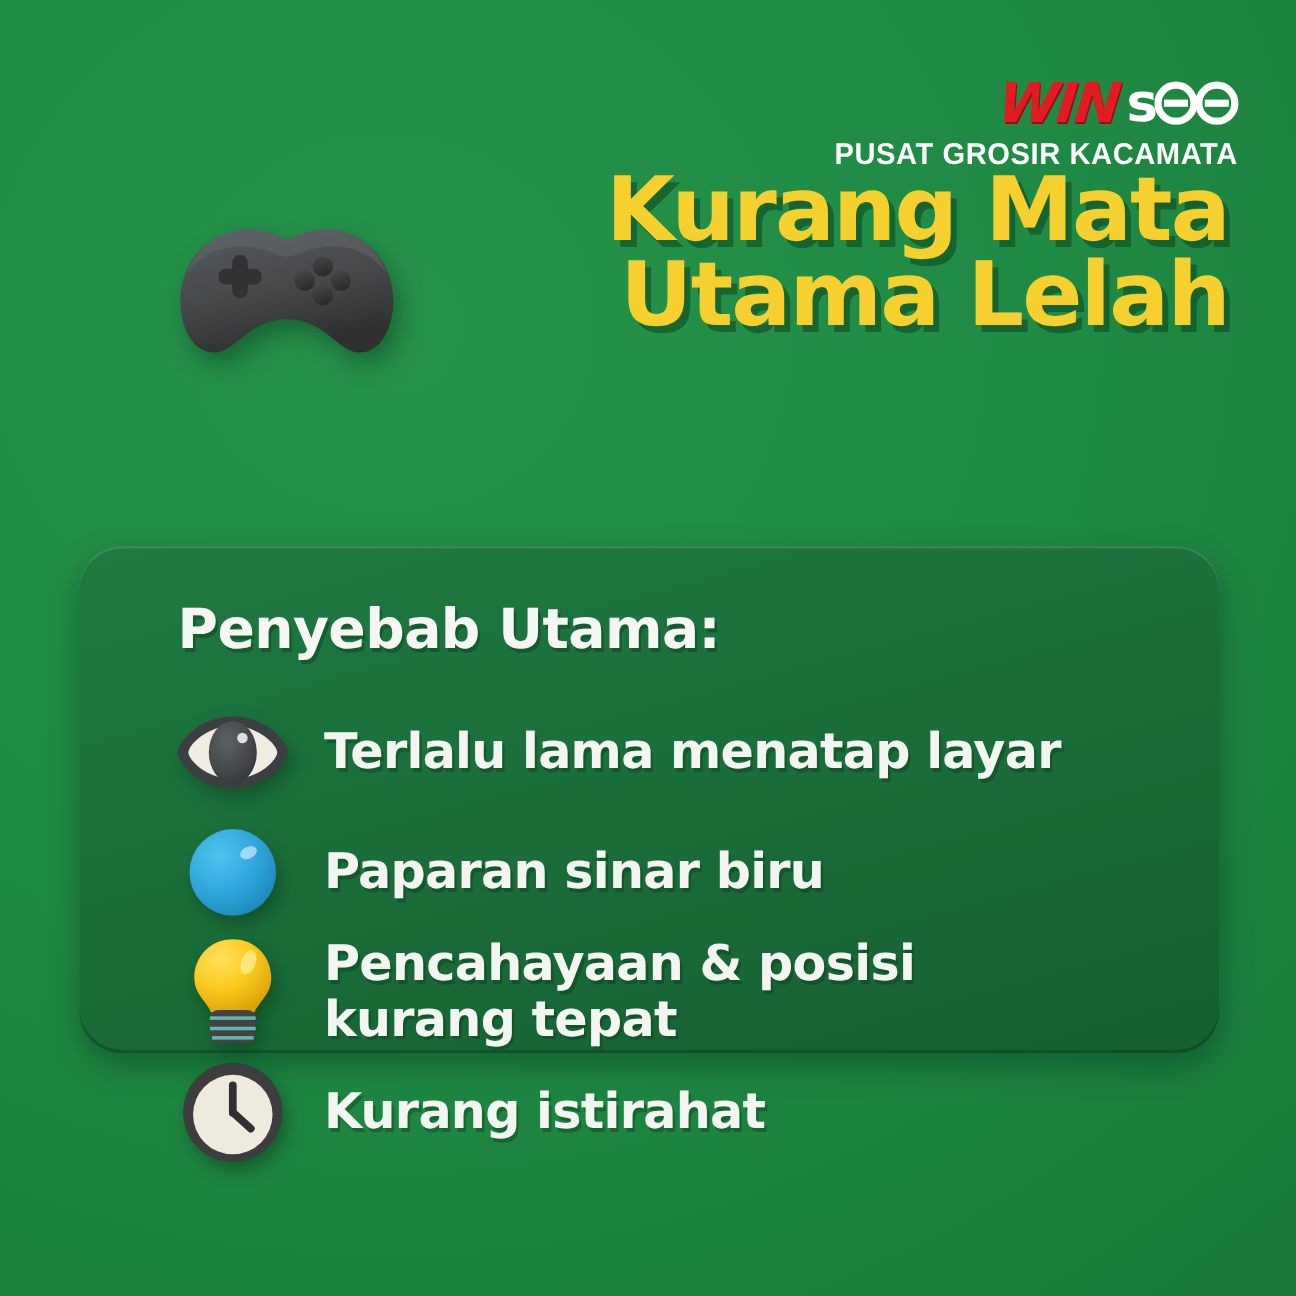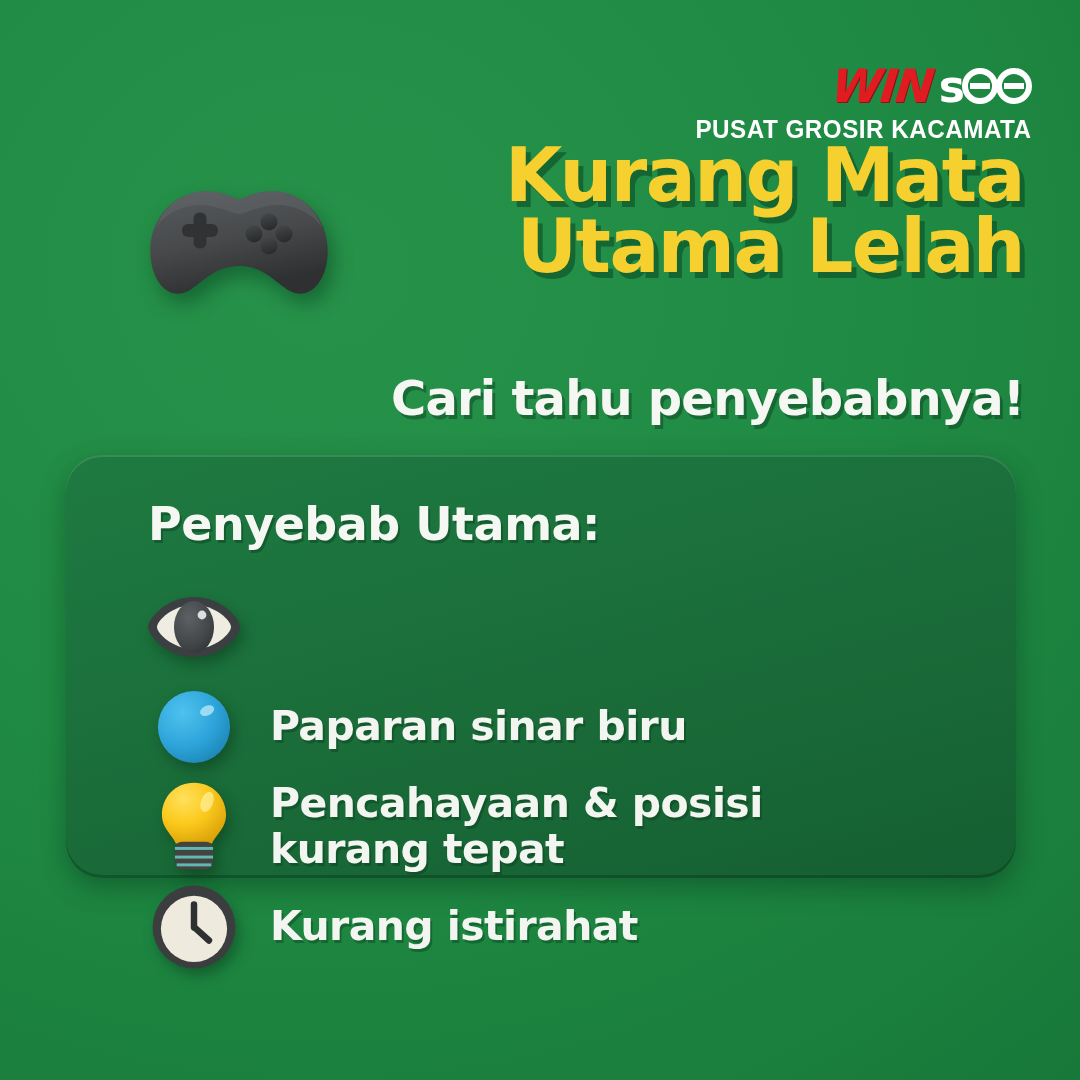--- a/index.html
+++ b/index.html
@@ -228,21 +228,20 @@
     <circle cx="129" cy="44" r="8.5" fill="url(#btnGrad)"></circle>
     <circle cx="114" cy="56" r="8.5" fill="url(#btnGrad)"></circle>
     <circle cx="144" cy="56" r="8.5" fill="url(#btnGrad)"></circle>
     <circle cx="129" cy="68" r="8.5" fill="url(#btnGrad)"></circle>
   </svg>
 
   <div id="headline">
     <div class="headline-line">Kurang Mata</div>
     <div class="headline-line">Utama Lelah</div>
   </div>
-  <div id="subtitle">Cari tahu penyebabnya!</div>
 
   <div id="card">
     <div id="card-title">Penyebab Utama:</div>
 
     <div id="cause-list">
 
       <div class="cause-row">
         <div class="cause-icon">
           <svg viewBox="0 0 100 72" width="100" height="72">
             <defs>
@@ -251,20 +250,21 @@
                 <stop offset="60%" stop-color="#43474a"></stop>
                 <stop offset="100%" stop-color="#2c2f31"></stop>
               </radialGradient>
             </defs>
             <path d="M50 6 C78 6 96 28 96 36 C96 44 78 66 50 66 C22 66 4 44 4 36 C4 28 22 6 50 6 Z" fill="#3c3f41"></path>
             <path d="M50 14 C72 14 87 30 87 36 C87 42 72 58 50 58 C28 58 13 42 13 36 C13 30 28 14 50 14 Z" fill="#efece1"></path>
             <ellipse cx="50" cy="36" rx="20" ry="26" fill="url(#irisG)"></ellipse>
             <circle cx="58" cy="24" r="4.4" fill="#e8eaec" opacity="0.92"></circle>
           </svg>
         </div>
+        <div class="cause-text">Terlalu lama menatap layar</div>
       </div>
 
       <div class="cause-row">
         <div class="cause-icon">
           <svg viewBox="0 0 100 100" width="82" height="82">
             <defs>
               <radialGradient id="blueG" cx="0.34" cy="0.3" r="0.85">
                 <stop offset="0%" stop-color="#4fc2ee"></stop>
                 <stop offset="55%" stop-color="#2da4da"></stop>
                 <stop offset="100%" stop-color="#1a7fae"></stop>

